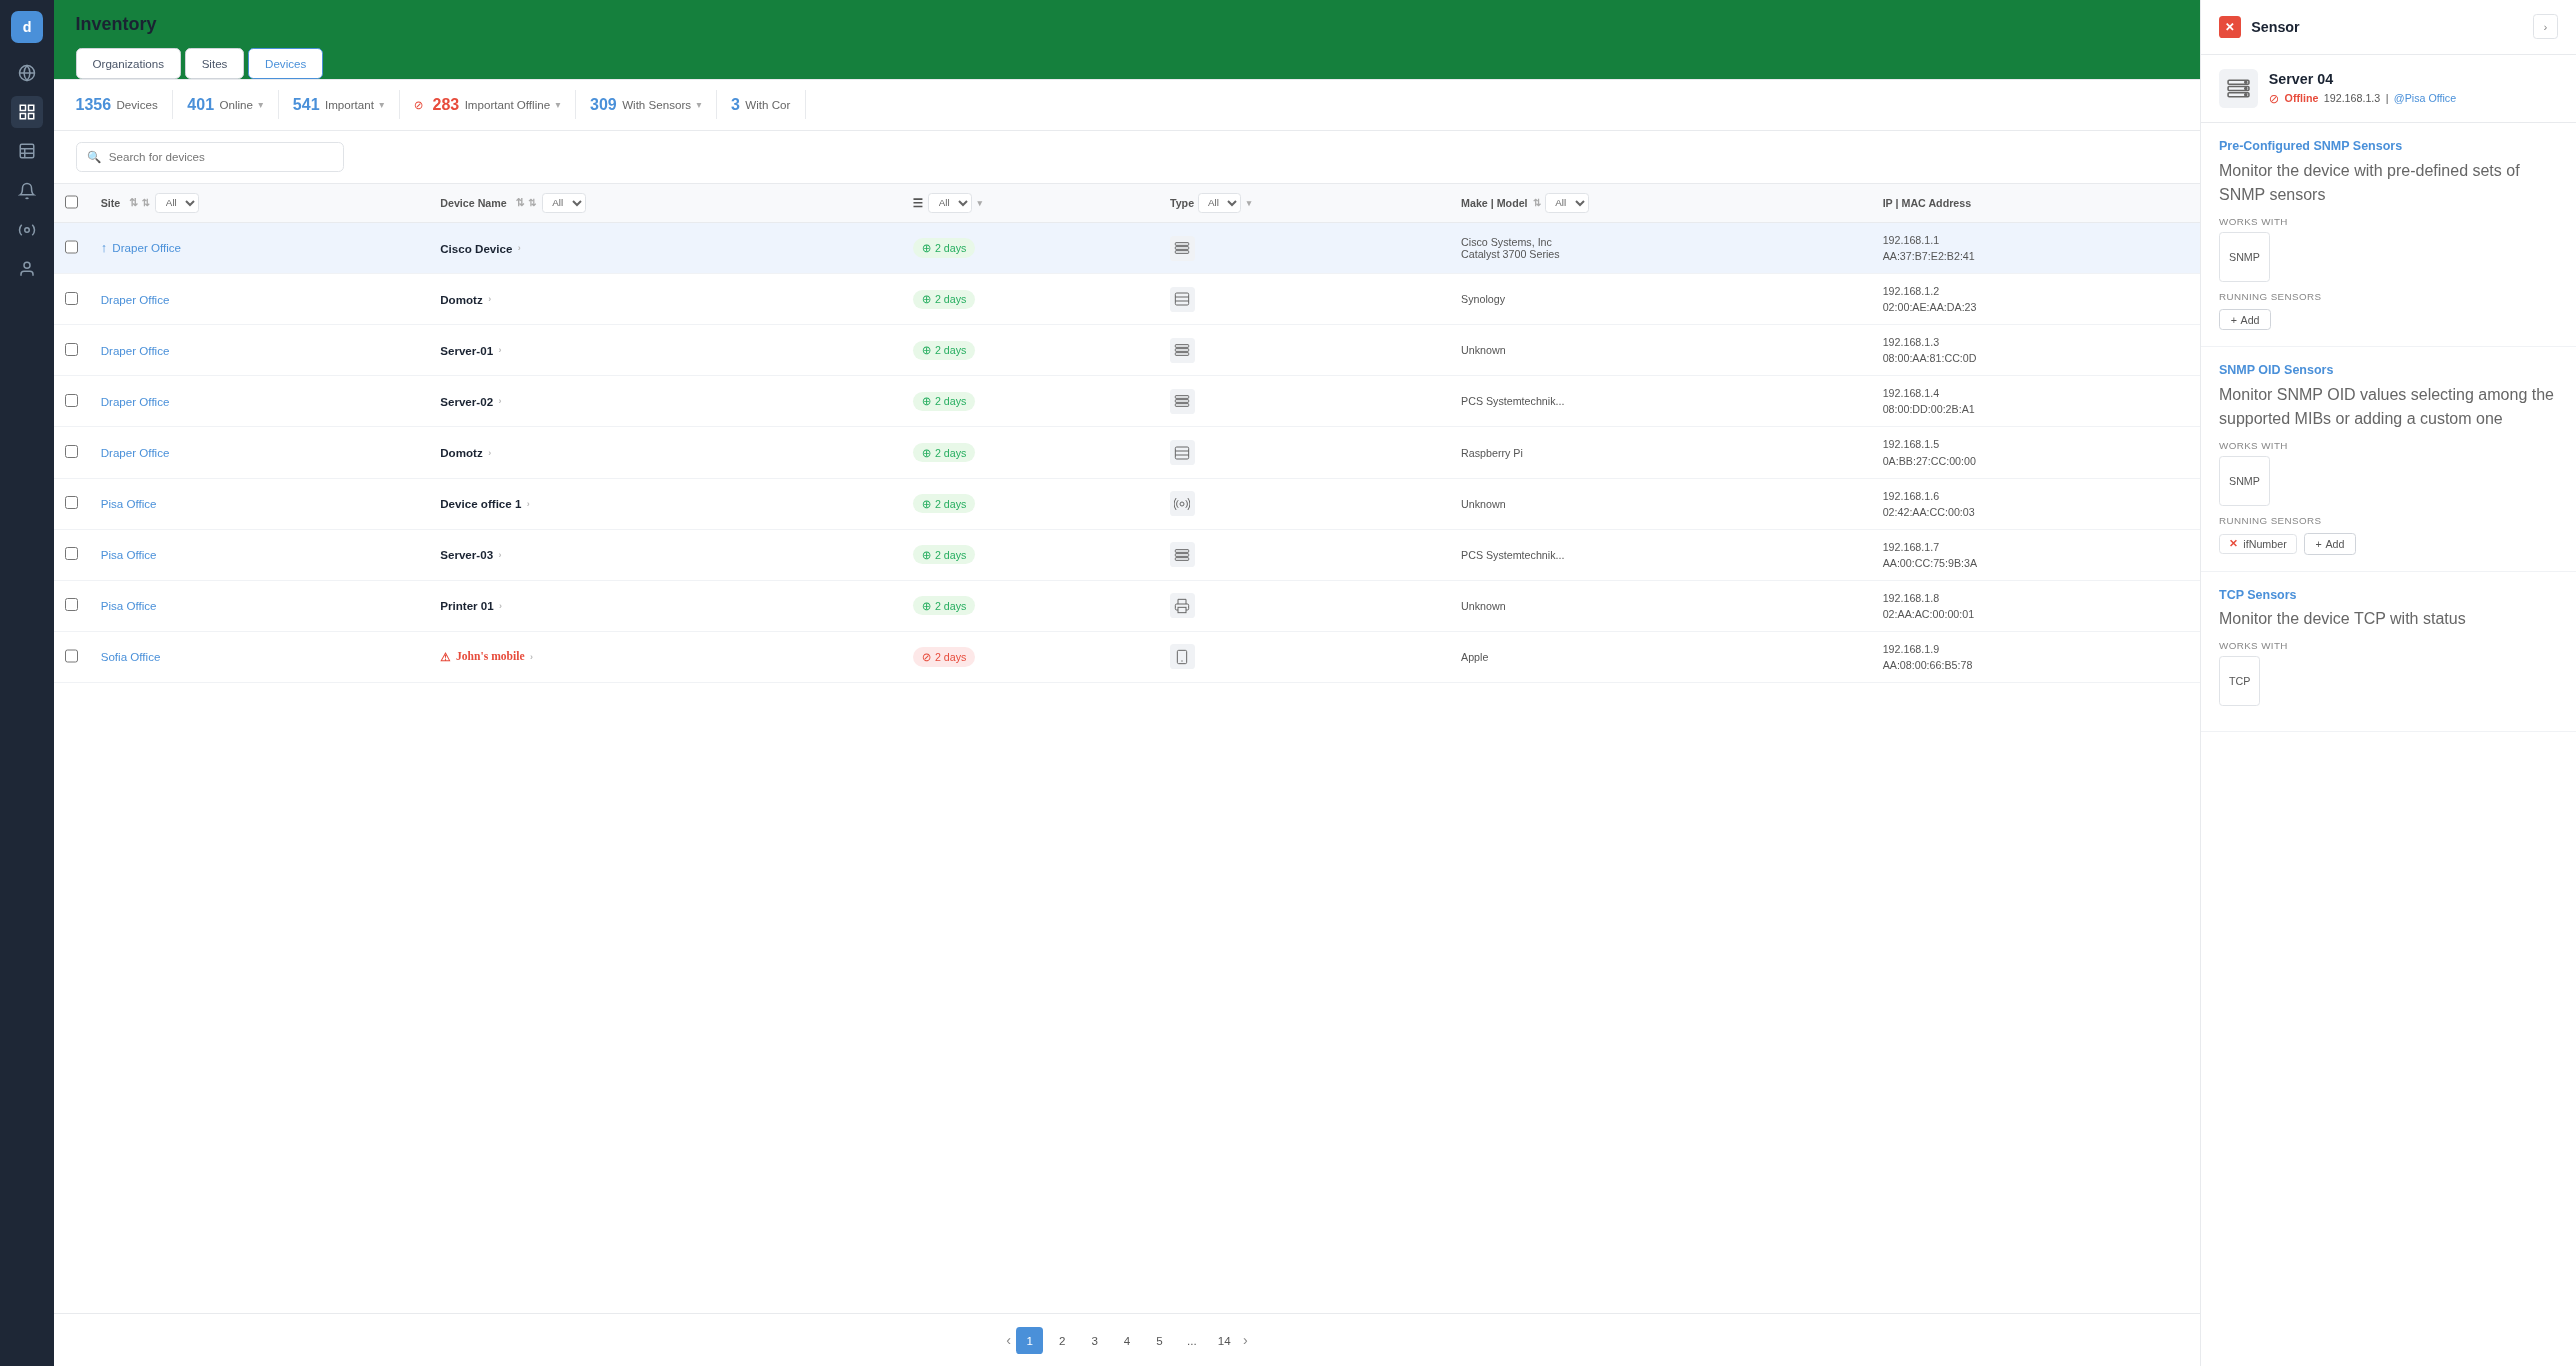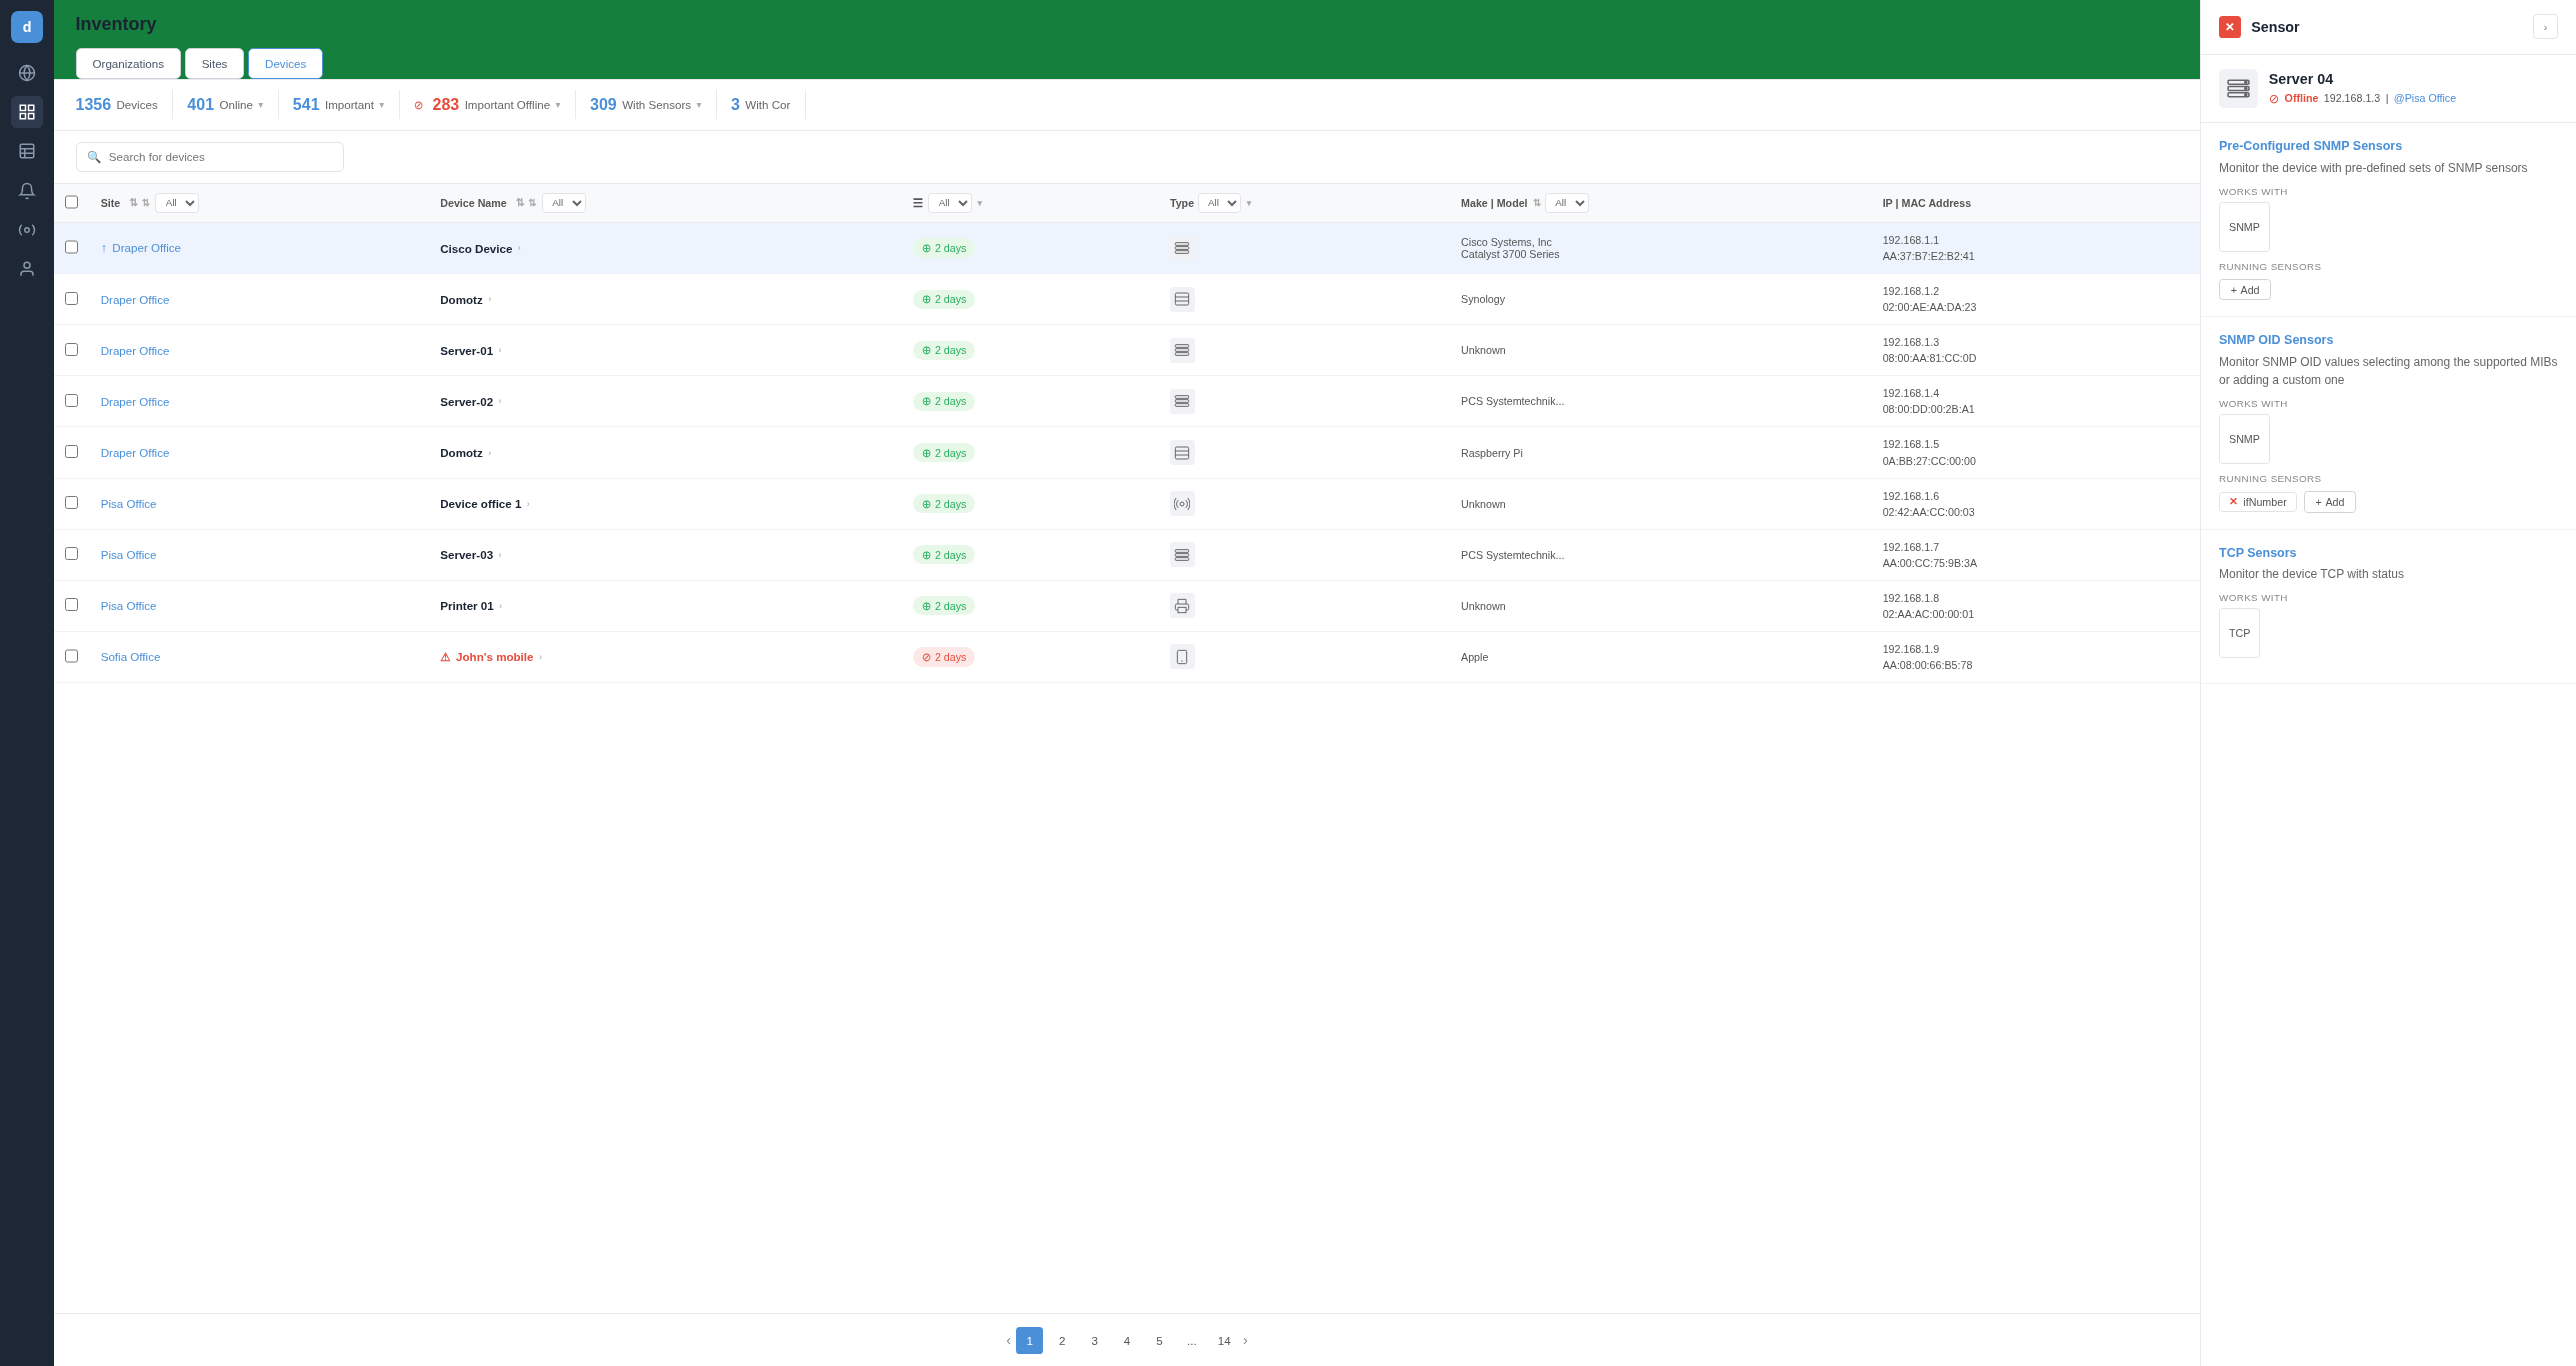--- a/index.html
+++ b/index.html
@@ -77,21 +77,21 @@
     .device-name-panel { font-size: 14.3px; font-weight: 700; color: #1a2332; }
     .device-status-row { display: flex; align-items: center; gap: 5.4px; margin-top: 3.6px; font-size: 10.7px; }
     .offline-dot { color: #e74c3c; font-size: 12.5px; }
     .offline-text { color: #e74c3c; font-weight: 600; }
     .ip-text { color: #555; }
     .pisa-link { color: #4a90d9; cursor: pointer; }
 
     .panel-body { flex: 1; overflow-y: auto; padding: 0; }
     .sensor-section { padding: 16px 18px; border-bottom: 0.9px solid #f0f2f5; }
     .sensor-section-title { font-size: 12.5px; font-weight: 700; color: #4a90d9; margin-bottom: 5.4px; }
-    .sensor-section-desc { font-size: 12px; color: #666; margin-bottom: 9px; line-height: 1.5; }
+    .sensor-section-desc { font-size: 16px; color: #666; margin-bottom: 9px; line-height: 1.5; }
     .works-with-label { font-size: 9.8px; color: #888; margin-bottom: 5.4px; font-weight: 500; text-transform: uppercase; letter-spacing: 0.4px; }
     .tag-badge { display: inline-block; padding: 18px 9px; border: 0.9px solid #e0e3e7; border-radius: 3.6px; font-size: 10.7px; color: #555; background: white; margin-bottom: 9px; }
     .running-sensors-label { font-size: 9.8px; color: #888; margin-bottom: 7.2px; font-weight: 500; text-transform: uppercase; letter-spacing: 0.4px; }
     .sensor-actions { display: flex; align-items: center; gap: 7.2px; flex-wrap: wrap; }
     .add-btn { display: inline-flex; align-items: center; gap: 3.6px; padding: 3.6px 10.7px; border: 0.9px solid #d0d4da; border-radius: 3.6px; font-size: 10.7px; color: #555; cursor: pointer; background: white; }
     .remove-tag { display: inline-flex; align-items: center; gap: 3.6px; padding: 2.7px 9px; border: 0.9px solid #e0e3e7; border-radius: 3.6px; font-size: 10.7px; color: #555; background: white; }
     .remove-x { color: #e74c3c; font-weight: bold; margin-right: 1.8px; }
   </style>
 </head>
 <body>
@@ -576,21 +576,21 @@
           <tr>
     <td>
       <input type="checkbox" class="checkbox" style="">
     </td>
     <td>
       <a class="site-link">Sofia Office</a>
     </td>
     <td>
       <span class="device-name">
         <span style="color:#e74c3c;">⚠</span>
-        <a style="color:#e74c3c; font-weight:600; cursor:pointer; text-decoration:none;">John's mobile</a>
+        <a style="color:#e74c3c; font-weight:600; cursor:pointer; text-decoration:none;font-family:Liberation Serif, serif;">John's mobile</a>
         <span class="chevron">›</span>
       </span>
     </td>
     <td>
       <span class="status-badge status-offline">
         <span class="status-icon">⊘</span>
         2 days
       </span>
     </td>
     <td>

